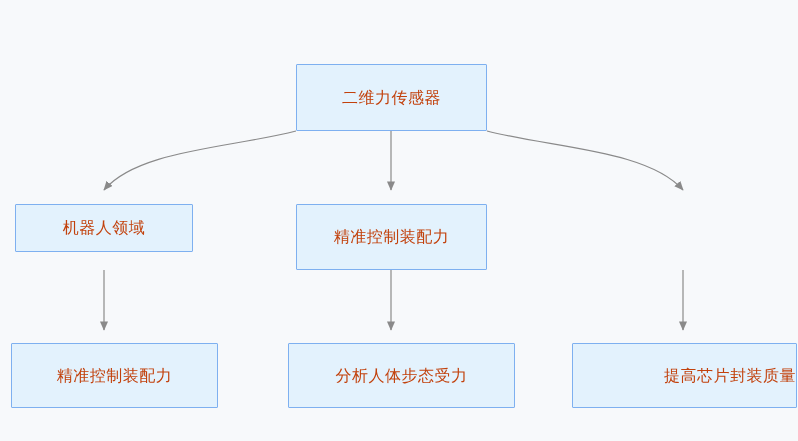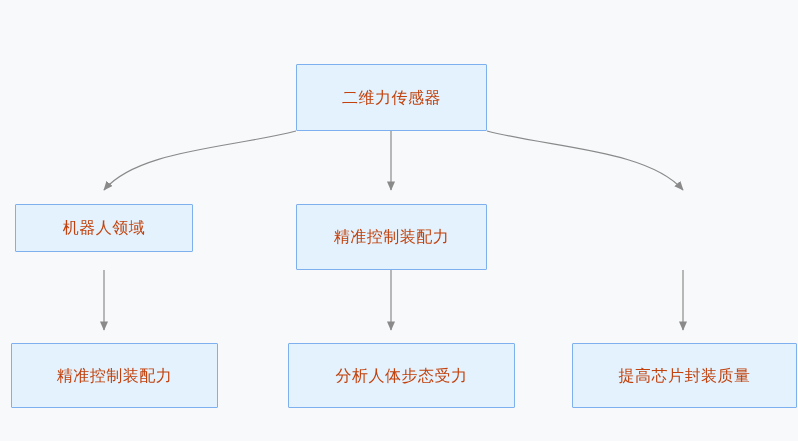--- a/index.html
+++ b/index.html
@@ -85,17 +85,17 @@
 
 
   <div class="node" style="left:3px; top:343px; width:207px; height:65px;margin-left:8px;">
     <span class="node-label">精准控制装配力</span>
   </div>
 
   <div class="node" style="left:278px; top:343px; width:227px; height:65px;margin-left:10px;">
     <span class="node-label">分析人体步态受力</span>
   </div>
 
-  <div class="node" style="left:572px; top:343px; width:225px; height:65px;">
+  <div class="node" style="left:572px; top:343px; width:225px; height:65px;justify-content:flex-end;">
     <span class="node-label">提高芯片封装质量</span>
   </div>
 
 </div>
 
 </body></html>

